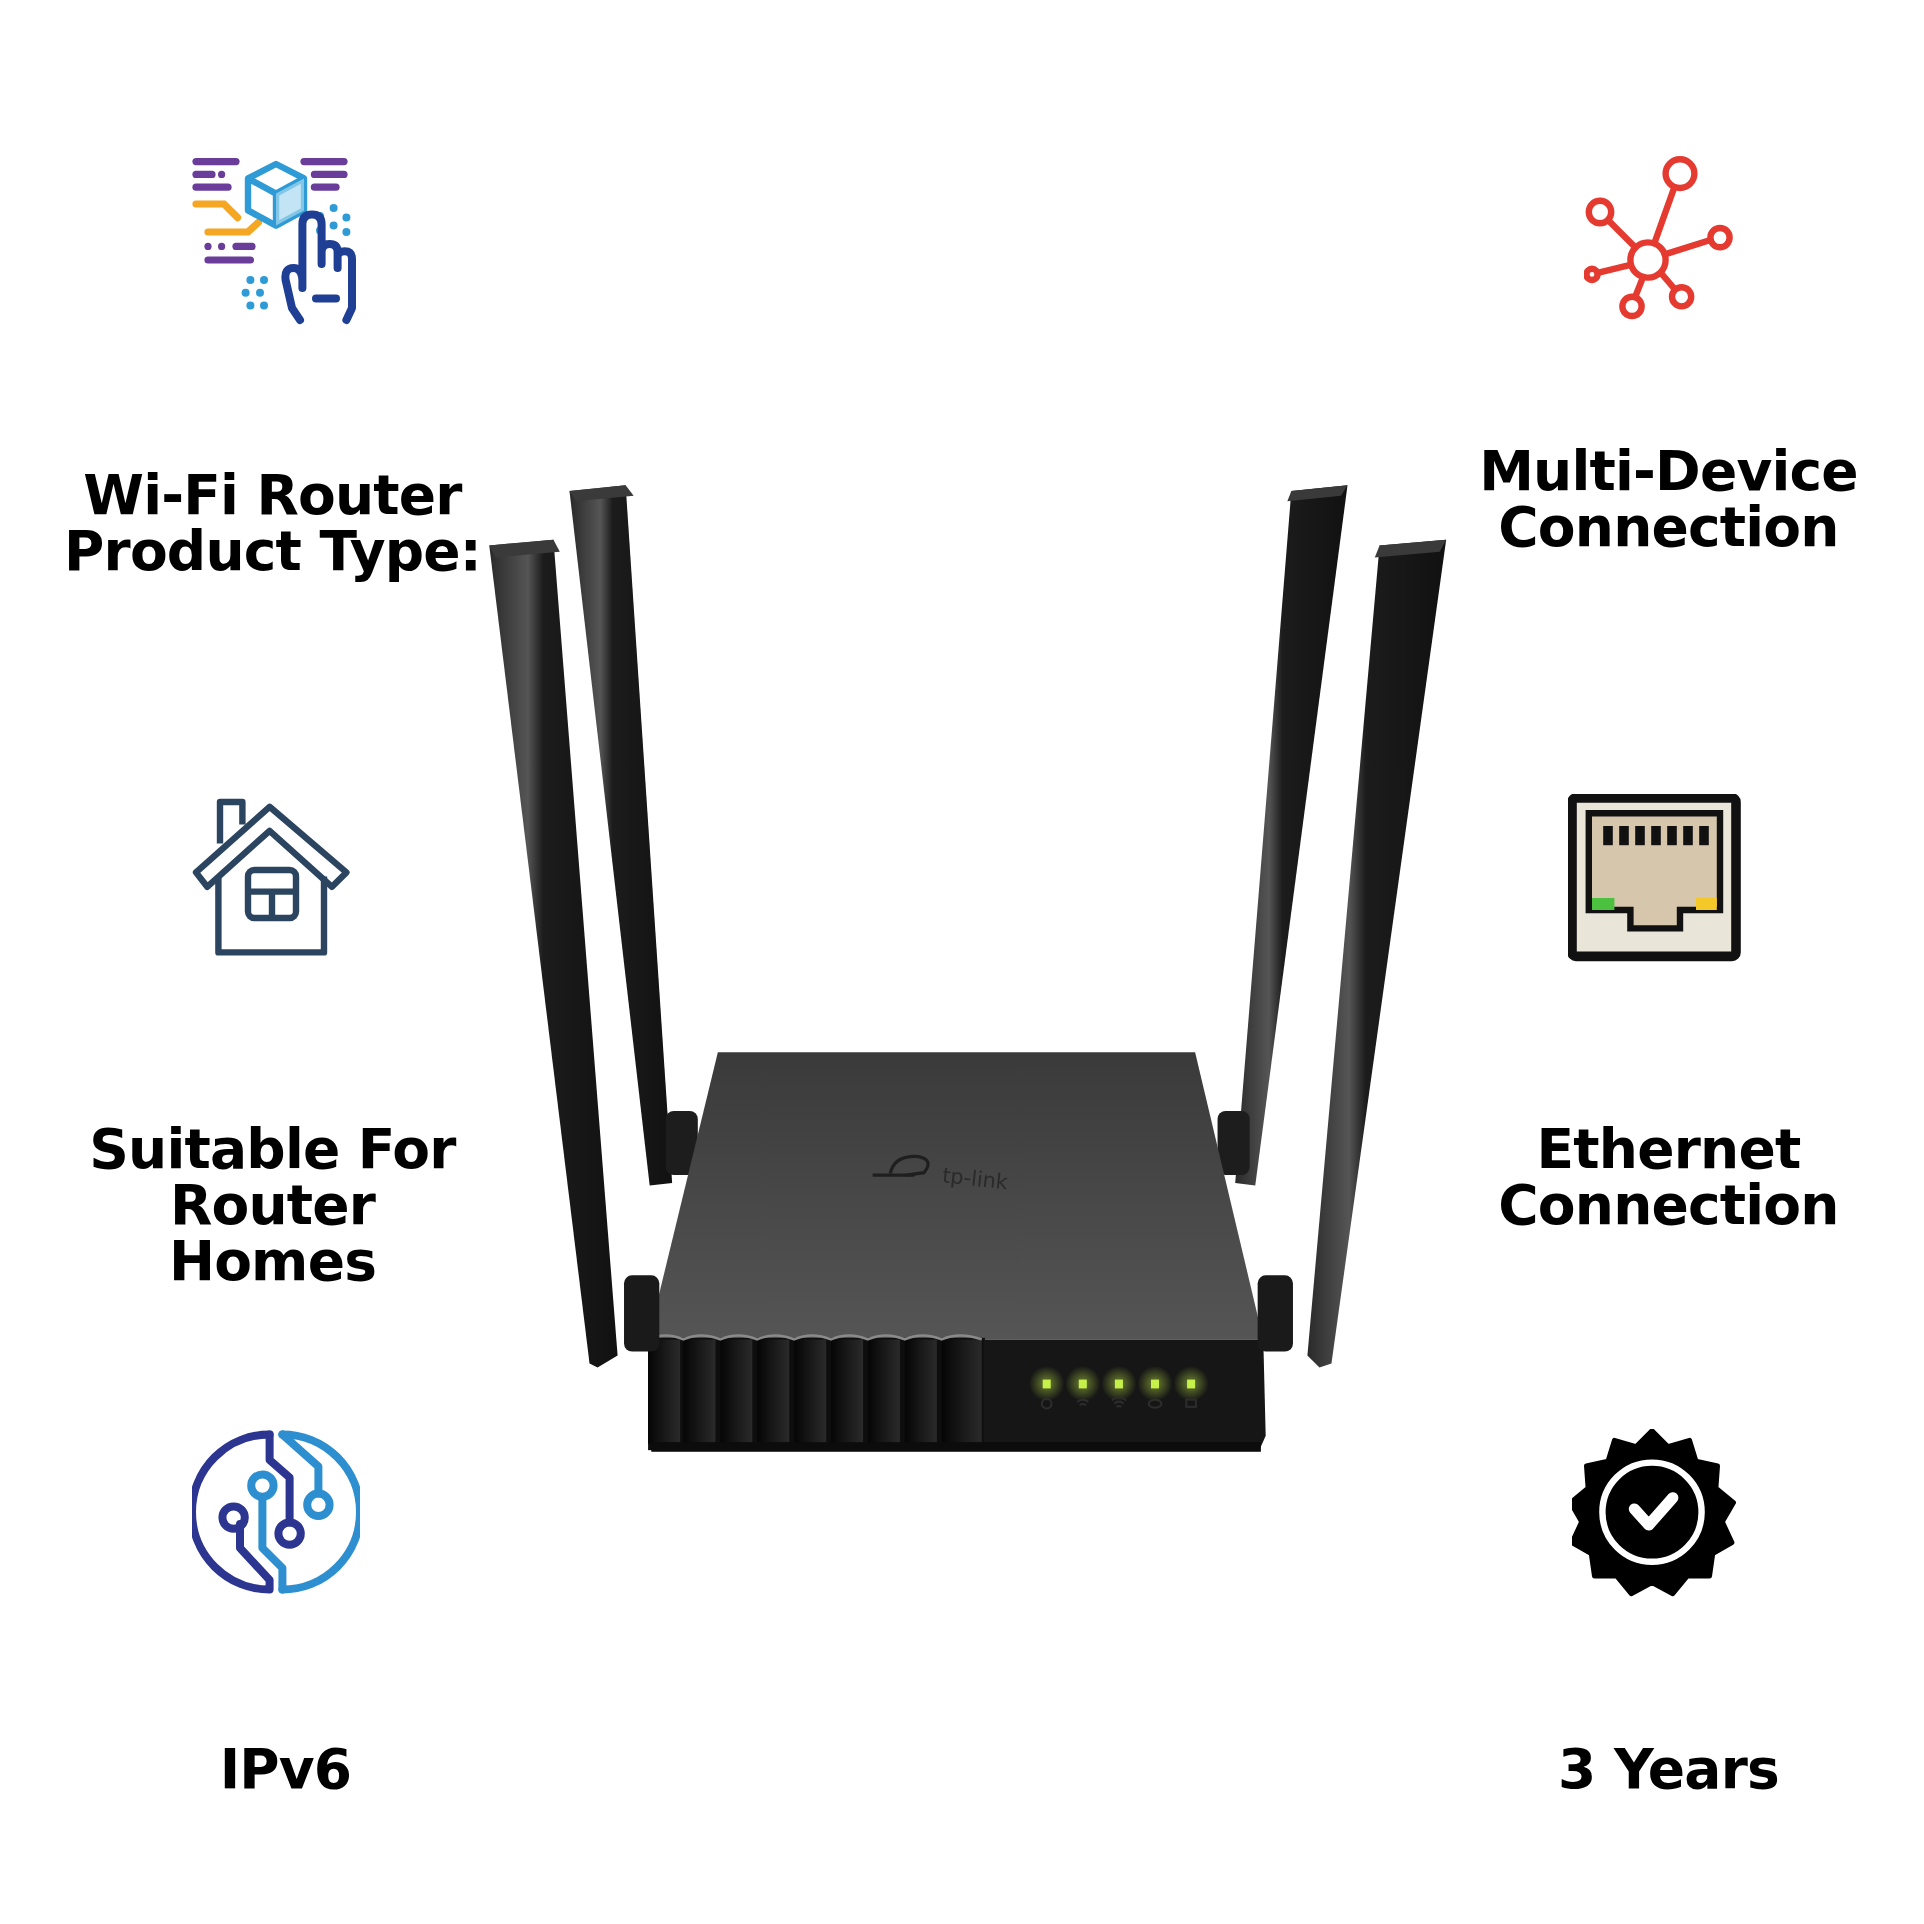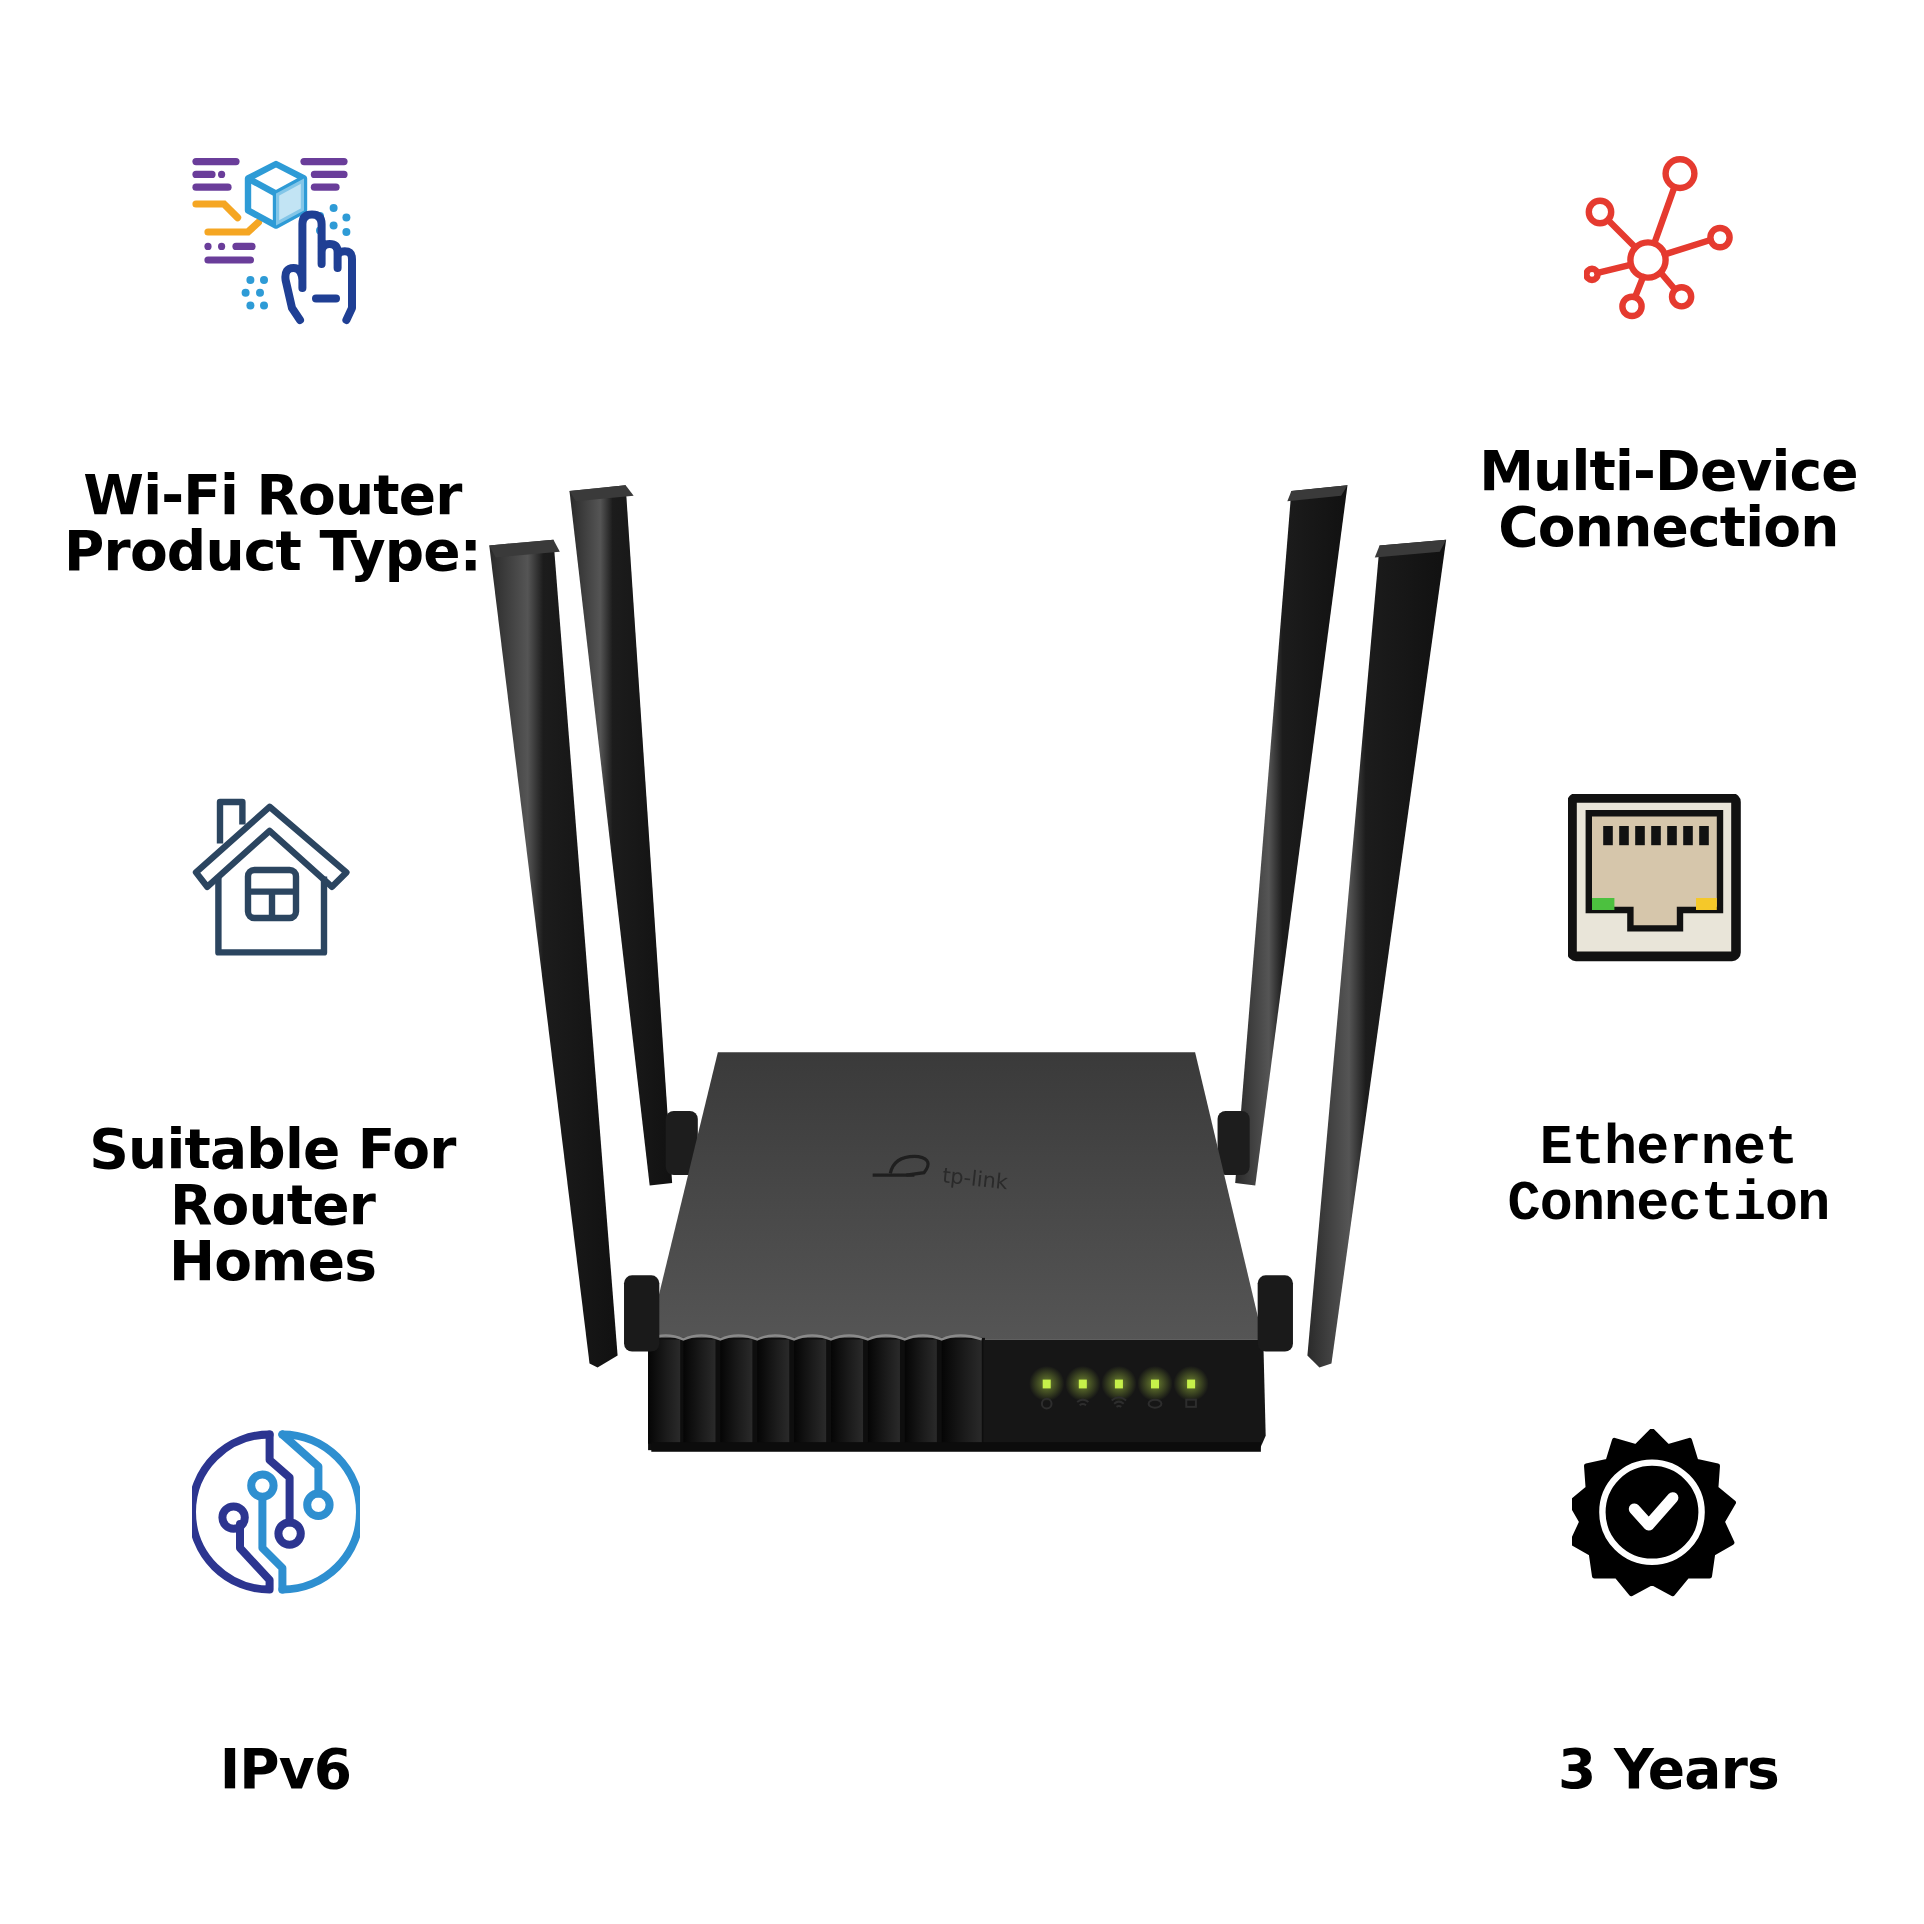--- a/index.html
+++ b/index.html
@@ -134,21 +134,21 @@
       <rect x="84" y="40" width="12" height="24"></rect>
       <rect x="104" y="40" width="12" height="24"></rect>
       <rect x="124" y="40" width="12" height="24"></rect>
       <rect x="144" y="40" width="12" height="24"></rect>
       <rect x="164" y="40" width="12" height="24"></rect>
     </g>
     <rect x="30" y="130" width="28" height="15" fill="#4cc13f"></rect>
     <rect x="160" y="130" width="26" height="15" fill="#f5c829"></rect>
   </svg>
 </div>
-<div class="feature-label" style="left:1460px; top:1121px;font-family:Liberation Mono, monospace;">
+<div class="feature-label" style="left:1460px; top:1121px;">
   <span>Ethernet</span>
   <span>Connection</span>
 </div>
 
 <div class="feature-icon" style="left:1572px; top:1429px; width:168px; height:168px;">
   <svg width="168" height="168" viewBox="0 0 210 210">
     <path fill="#000000" d="M100,2 L120,22 L147,14 L155,40 L182,46 L180,74 L202,92 L188,116 L200,142 L176,156 L172,184 L144,184 L126,206 L100,192 L74,206 L56,184 L28,184 L24,156 L0,142 L12,116 L-2,92 L20,74 L18,46 L45,40 L53,14 L80,22 Z" stroke="#000" stroke-width="6" stroke-linejoin="round"></path>
     <circle cx="100" cy="104" r="62" fill="none" stroke="#ffffff" stroke-width="8"></circle>
     <polyline points="78,100 96,120 126,86" fill="none" stroke="#ffffff" stroke-width="14" stroke-linecap="round" stroke-linejoin="round"></polyline>
   </svg>

